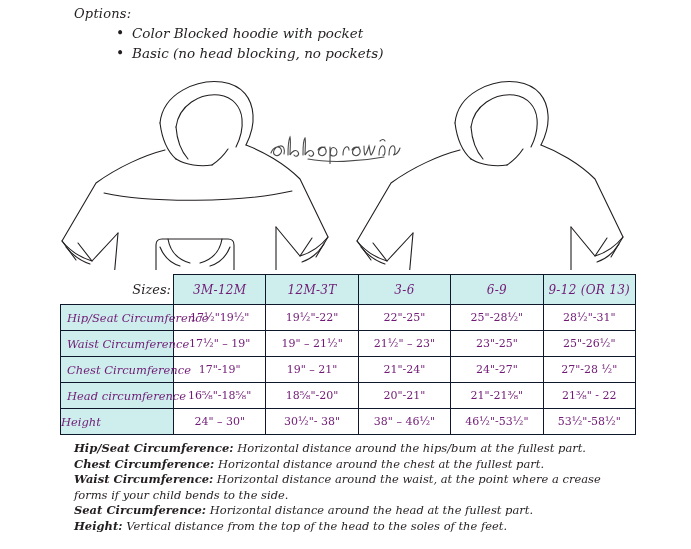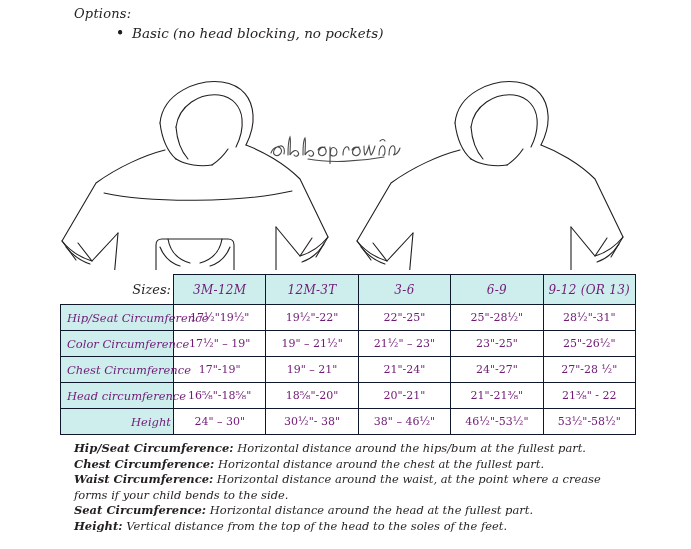--- a/index.html
+++ b/index.html
@@ -117,21 +117,21 @@
   }
   table.size-table td.rowlabel {
     background: #cdeeec;
     font-style: italic;
     text-align: left;
     padding-left: 6px;
     font-size: 11.5px;
     white-space: nowrap;
   }
   table.size-table td.rowlabel.center {
-    text-align: right;
+    text-align: left;
     padding-left: 0;
   }
   col.c0 { width: 113px; }
   col.cx { width: 92.4px; }
 
   
   .defs {
     position: absolute;
     left: 74px;
     top: 441px;
@@ -152,20 +152,21 @@
 </head>
 <body>
 
 <div class="page">
 
   <div class="options">
     <div class="options-title">Options:</div>
     <ul class="options-list">
       <li>
         <span class="bullet">•</span>
+        <span>Color Blocked hoodie with pocket</span>
       </li>
       <li>
         <span class="bullet">•</span>
         <span>Basic (no head blocking, no pockets)</span>
       </li>
     </ul>
   </div>
 
   <div class="illos">
     <svg class="illo-svg" width="691" height="215" viewBox="0 0 691 215">
@@ -258,21 +259,21 @@
       <tbody>
         <tr>
           <td class="rowlabel">Hip/Seat Circumference</td>
           <td>17½"19½"</td>
           <td>19½"-22"</td>
           <td>22"-25"</td>
           <td>25"-28½"</td>
           <td>28½"-31"</td>
         </tr>
         <tr>
-          <td class="rowlabel">Color Circumference</td>
+          <td class="rowlabel">Waist Circumference</td>
           <td>17½" – 19"</td>
           <td>19" – 21½"</td>
           <td>21½" – 23"</td>
           <td>23"-25"</td>
           <td>25"-26½"</td>
         </tr>
         <tr>
           <td class="rowlabel">Chest Circumference</td>
           <td>17"-19"</td>
           <td>19" – 21"</td>

